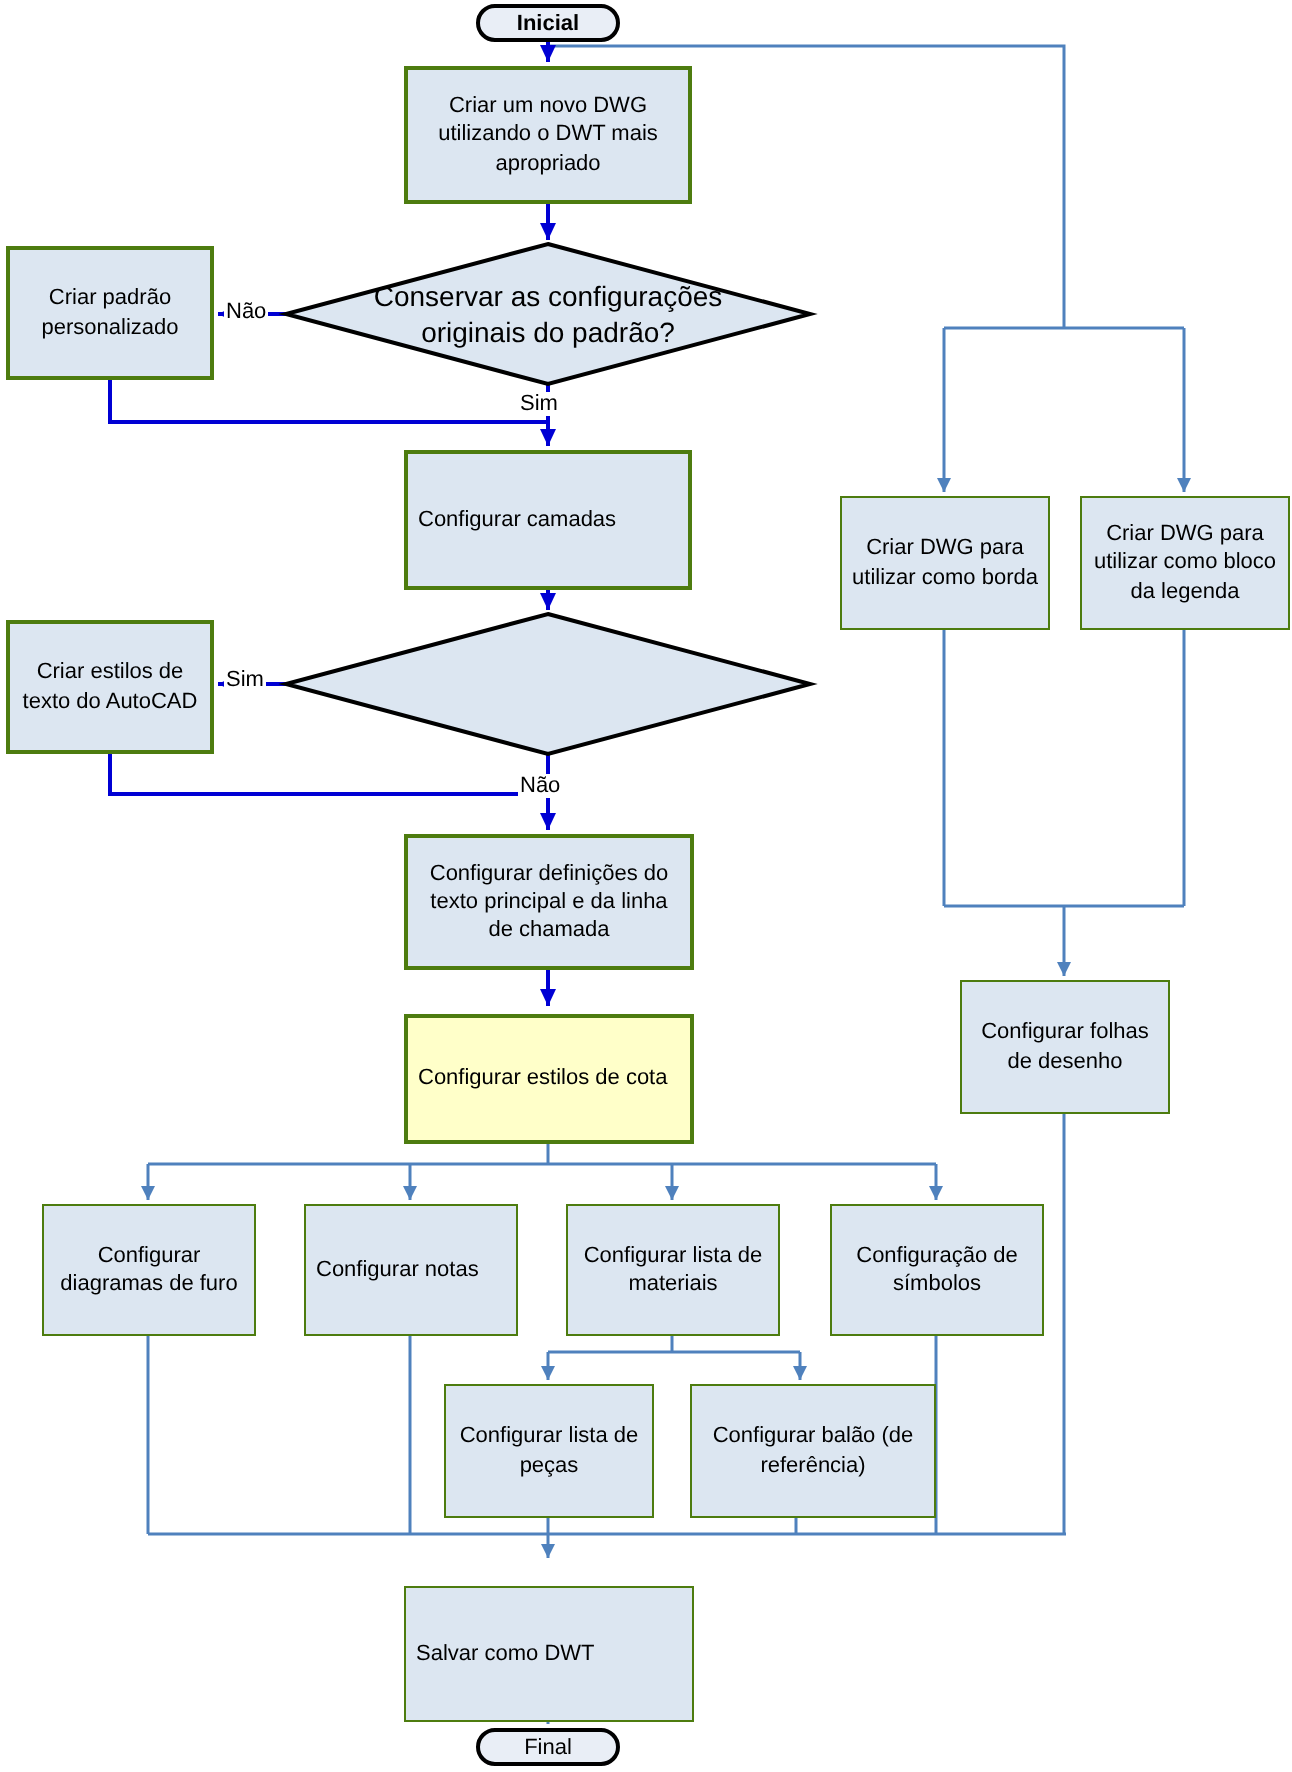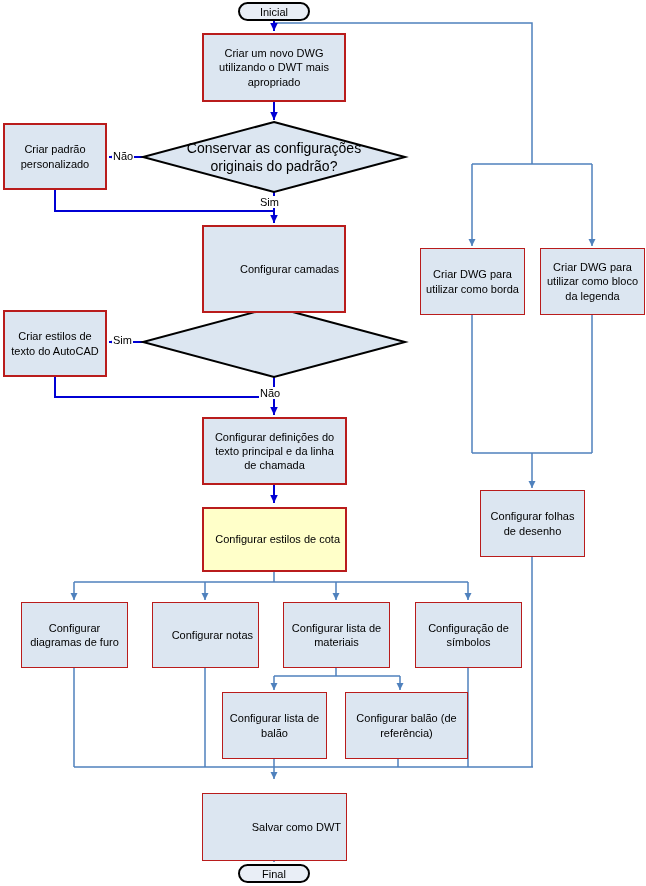--- a/index.html
+++ b/index.html
@@ -3,22 +3,22 @@
 <meta charset="utf-8">
 <style>
   html,body{margin:0;padding:0;background:#ffffff;}
   #canvas{
     position:relative;width:646px;height:886px;background:#ffffff;overflow:hidden;
     font-family:"Liberation Sans", sans-serif;color:#000;
   }
   #wires{position:absolute;left:0;top:0;width:646px;height:886px;}
   .node{
     position:absolute;box-sizing:border-box;
-    background:#dce6f1;border:2px solid #b91c1c;
-    display:flex;align-items:center;justify-content:flex-end;text-align:center;
+    background:#dce6f1;border:2px solid #4d7c0f;
+    display:flex;align-items:center;justify-content:flex-start;text-align:center;
     font-size:11px;line-height:1.3;padding:2px 5px;
   }
   .thin{border-width:1px;}
   .yellow{background:#ffffc9;}
   .pill{
     position:absolute;box-sizing:border-box;border-radius:10px;
     background:#e9eef6;border:2px solid #000;
     display:flex;align-items:center;justify-content:center;
     font-size:11px;
   }
@@ -85,40 +85,40 @@
       <line x1="143" y1="342" x2="109" y2="342" style="marker-end:url(#mb)"></line>
       <polyline points="55,377 55,397 273,397"></polyline>
       <line x1="274" y1="377" x2="274" y2="415" style="marker-end:url(#mb)"></line>
       <line x1="274" y1="485" x2="274" y2="503" style="marker-end:url(#mb)"></line>
     </g>
 
     <polygon points="274,122 405,157 274,192 143,157" fill="#dce6f1" stroke="#000" stroke-width="2"></polygon>
     <polygon points="274,307 405,342 274,377 143,342" fill="#dce6f1" stroke="#000" stroke-width="2"></polygon>
   </svg>
 
-  <div class="pill" style="left:238px;top:2px;width:72px;height:19px;">
+  <div class="pill" style="left:238px;top:2px;width:72px;height:19px;font-weight:bold;">
     <span>Inicial</span>
   </div>
   <div class="pill" style="left:238px;top:864px;width:72px;height:19px;">
     <span>Final</span>
   </div>
 
   <div class="node" style="left:202px;top:33px;width:144px;height:69px;">
     <span>Criar um novo DWG utilizando o DWT mais apropriado</span>
   </div>
 
   <div class="dlabel" style="left:164px;top:130px;width:220px;height:54px;">
     <span>Conservar as configurações originais do padrão?</span>
   </div>
 
   <div class="node" style="left:3px;top:123px;width:104px;height:67px;">
     <span>Criar padrão personalizado</span>
   </div>
 
-  <div class="node" style="left:202px;top:225px;width:144px;height:88px;">
+  <div class="node" style="left:202px;top:225px;width:144px;height:70px;">
     <span>Configurar camadas</span>
   </div>
 
 
   <div class="node" style="left:3px;top:310px;width:104px;height:67px;">
     <span>Criar estilos de texto do AutoCAD</span>
   </div>
 
   <div class="node" style="left:202px;top:417px;width:145px;height:68px;">
     <span>Configurar definições do texto principal e da linha de chamada</span>
@@ -135,21 +135,21 @@
     <span>Configurar notas</span>
   </div>
   <div class="node thin" style="left:283px;top:602px;width:107px;height:66px;">
     <span>Configurar lista de materiais</span>
   </div>
   <div class="node thin" style="left:415px;top:602px;width:107px;height:66px;">
     <span>Configuração de símbolos</span>
   </div>
 
   <div class="node thin" style="left:222px;top:692px;width:105px;height:67px;">
-    <span>Configurar lista de balão</span>
+    <span>Configurar lista de peças</span>
   </div>
   <div class="node thin" style="left:345px;top:692px;width:123px;height:67px;">
     <span>Configurar balão (de referência)</span>
   </div>
 
   <div class="node thin" style="left:420px;top:248px;width:105px;height:67px;">
     <span>Criar DWG para utilizar como borda</span>
   </div>
   <div class="node thin" style="left:540px;top:248px;width:105px;height:67px;">
     <span>Criar DWG para utilizar como bloco da legenda</span>

